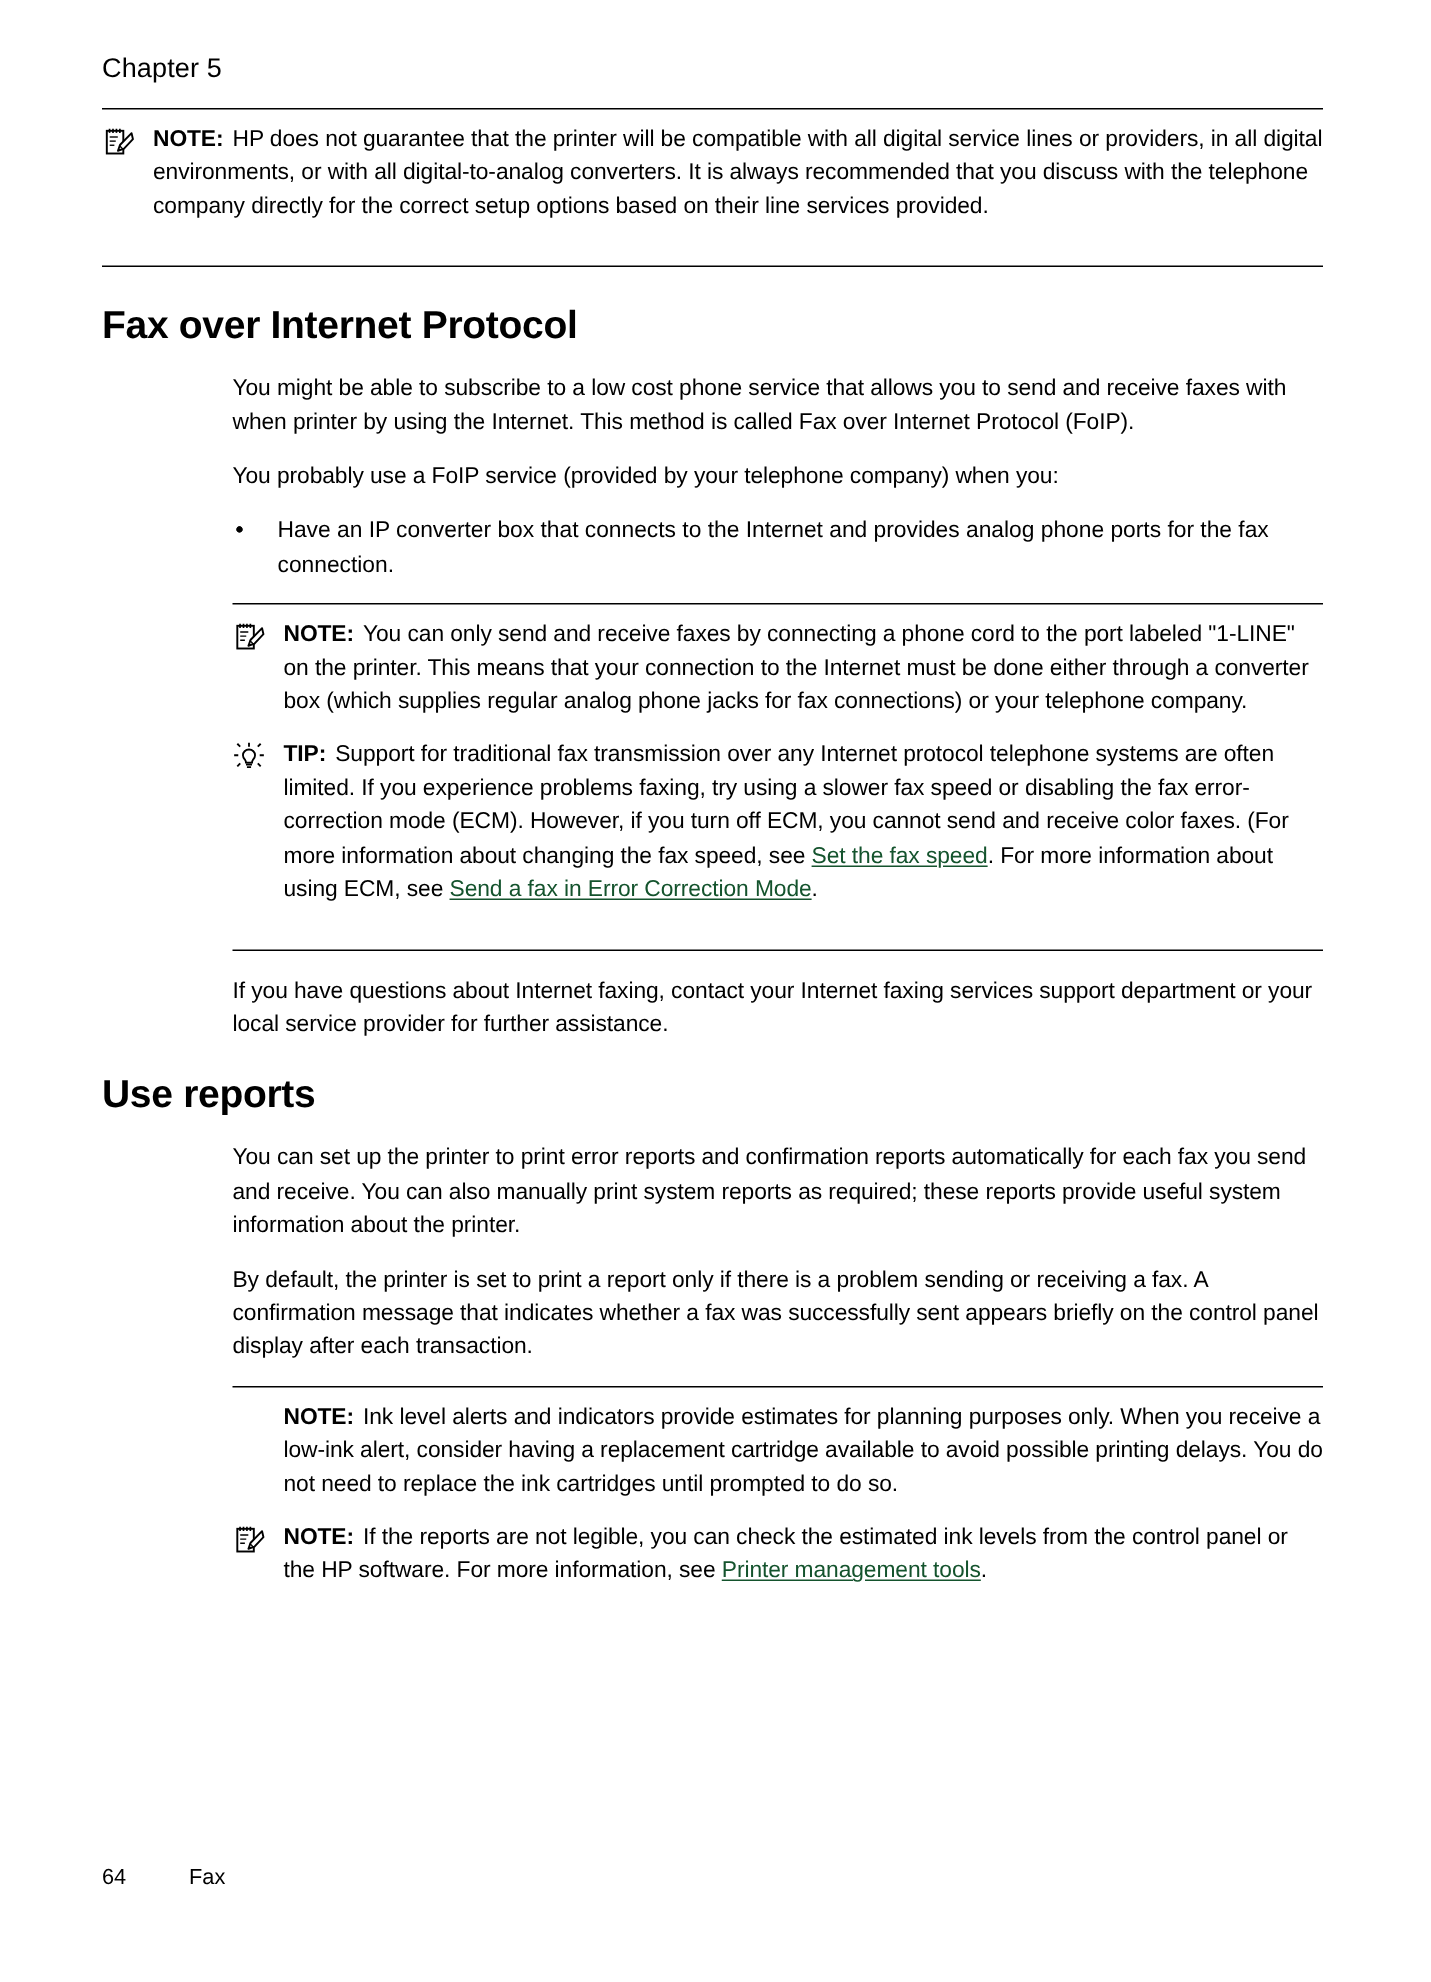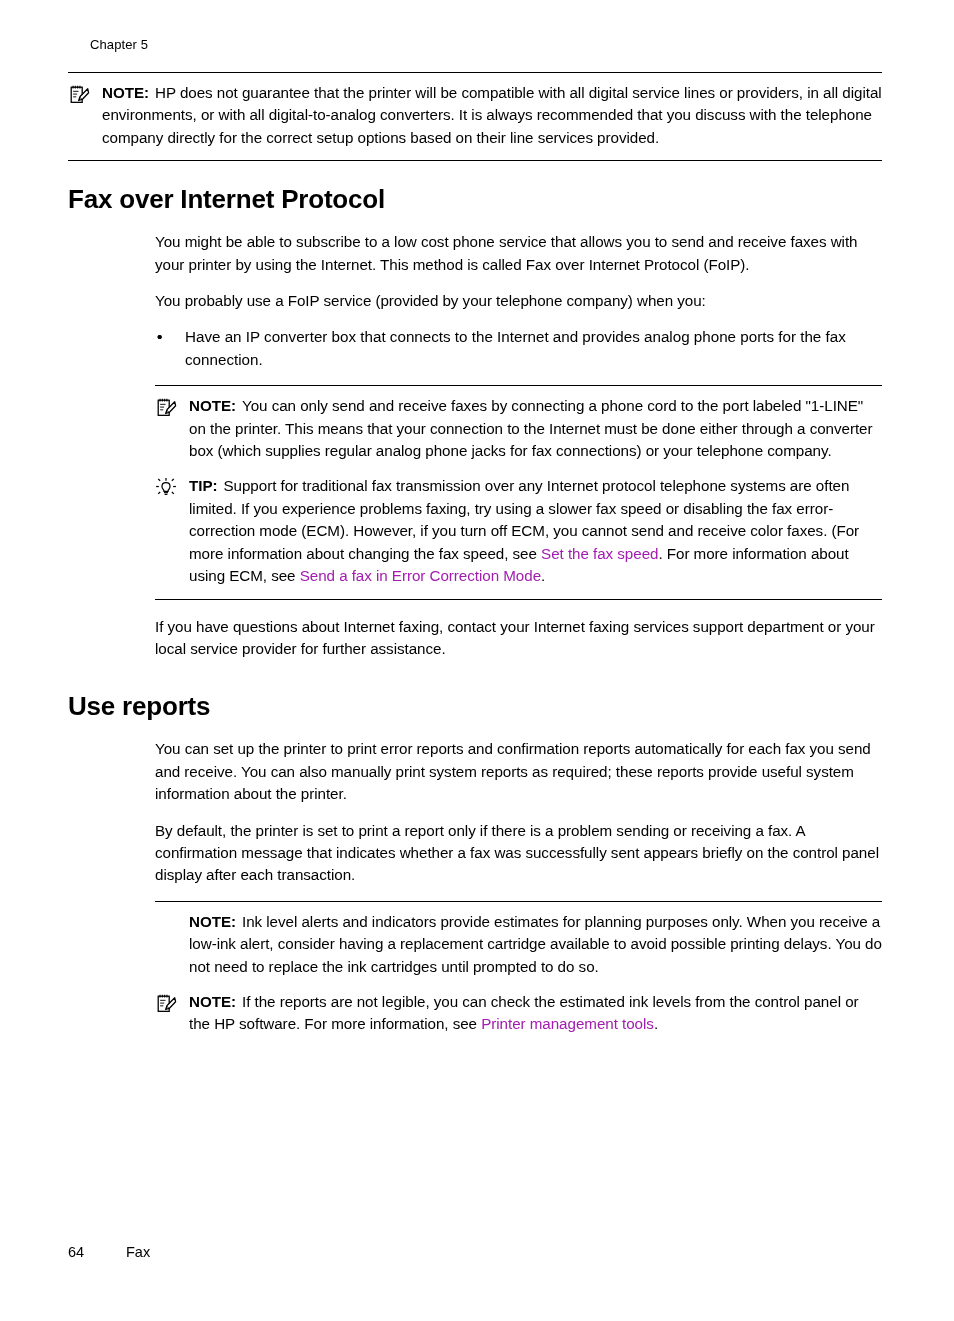--- a/index.html
+++ b/index.html
@@ -21,24 +21,23 @@
     background: #ffffff;
     box-sizing: border-box;
     overflow: hidden;
   }
 
   
   .running-head {
     position: absolute;
     left: 68px;
     top: 36px;
-    font-size: 13px;
+    font-size: 18px;
     line-height: 18px;
     letter-spacing: 0.1px;
-    margin-left: 22px;
   }
 
   
   .content {
     position: absolute;
     left: 68px;
     top: 72px;
     width: 814px;
   }
 
@@ -56,21 +55,21 @@
   }
 
   
   h1.section-title {
     font-size: 26px;
     font-weight: bold;
     line-height: 32px;
     margin: 22px 0 16px 0;
     letter-spacing: -0.2px;
   }
-  h1.section-title.tight-top { margin-top: 30px; }
+  h1.section-title.tight-top { margin-top: 19px; }
 
   
   ul.bullets {
     list-style: none;
     margin: 0 0 10px 0;
     padding: 0;
   }
   ul.bullets li {
     position: relative;
     padding-left: 30px;
@@ -83,21 +82,21 @@
     left: 2px;
     top: 0;
     font-size: 15.2px;
     line-height: 22.4px;
   }
 
   
   .admon-box {
     border-top: 1.6px solid #000;
     border-bottom: 1.6px solid #000;
-    padding: 9px 0 11px 0;
+    padding: 9px 0 28px 0;
     margin: 14px 0 16px 0;
   }
   .admon-box.no-bottom { border-bottom: none; padding-bottom: 2px; }
 
   .admon {
     position: relative;
     padding-left: 34px;
     margin-bottom: 0;
   }
   .admon + .admon { margin-top: 13px; }
@@ -115,21 +114,22 @@
     font-size: 15.2px;
     line-height: 22.4px;
     letter-spacing: -0.05px;
   }
   .admon-label {
     font-weight: bold;
   }
   .admon-gap { display: inline-block; width: 6px; }
 
   a.xref, .xref {
-    color: #a21caf;
+    color: #14532d;
+    text-decoration: underline;
     text-underline-offset: 1.5px;
   }
 
   
   .footer {
     position: absolute;
     left: 68px;
     bottom: 60px;
     font-size: 14.5px;
     line-height: 18px;
@@ -164,21 +164,21 @@
             <line x1="12.6" y1="14.2" x2="15.4" y2="17" stroke="#000" stroke-width="1"></line>
           </svg>
         </span>
         <span class="admon-text"><span class="admon-label">NOTE:</span><span class="admon-gap"></span><span>HP does not guarantee that the printer will be compatible with all digital service lines or providers, in all digital environments, or with all digital-to-analog converters. It is always recommended that you discuss with the telephone company directly for the correct setup options based on their line services provided.</span></span>
       </div>
     </div>
 
     <h1 class="section-title">Fax over Internet Protocol</h1>
 
     <div class="indent">
-      <p class="body">You might be able to subscribe to a low cost phone service that allows you to send and receive faxes with your printer by using the Internet. This method is called Fax over Internet Protocol (FoIP).</p>
+      <p class="body">You might be able to subscribe to a low cost phone service that allows you to send and receive faxes with when printer by using the Internet. This method is called Fax over Internet Protocol (FoIP).</p>
       <p class="body">You probably use a FoIP service (provided by your telephone company) when you:</p>
 
       <ul class="bullets">
         <li><span class="bullet-dot">•</span></li>
         <li><span class="bullet-dot">•</span><span>Have an IP converter box that connects to the Internet and provides analog phone ports for the fax connection.</span></li>
       </ul>
 
       <div class="admon-box">
 
         <div class="admon">

